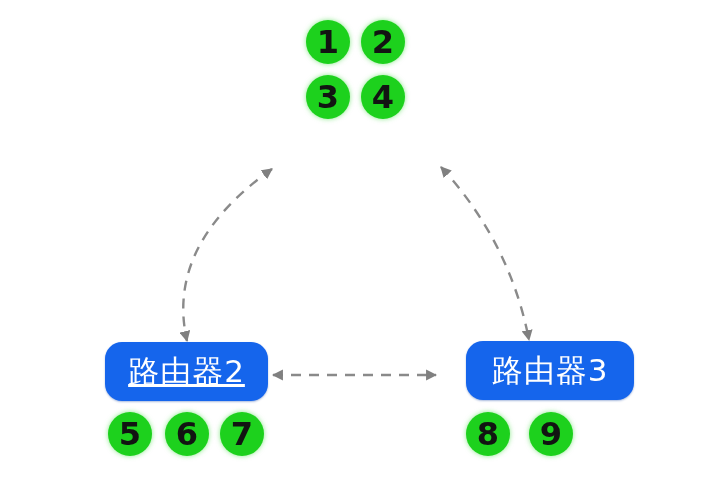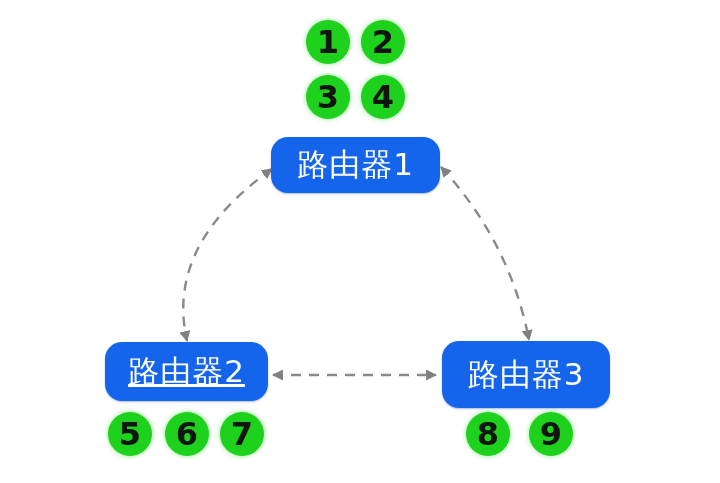--- a/index.html
+++ b/index.html
@@ -29,21 +29,21 @@
     display: flex;
     align-items: center;
     justify-content: center;
     color: #ffffff;
     font-size: 31px;
     letter-spacing: 1px;
     box-shadow: 0 1px 2px rgba(10, 60, 160, 0.35);
   }
   #router1 { left: 271px; top: 137px; width: 169px; height: 56px; }
   #router2 { left: 105px; top: 342px; width: 163px; height: 59px; text-decoration: underline; }
-  #router3 { left: 442px; top: 341px; width: 168px; height: 67px; text-align: right; }
+  #router3 { left: 466px; top: 341px; width: 168px; height: 59px; text-align: right; }
 
   .badge {
     position: absolute;
     width: 44px;
     height: 44px;
     border-radius: 50%;
     background: #1dd11d;
     color: #121412;
     font-size: 32px;
     font-weight: bold;
@@ -87,23 +87,20 @@
     <path class="link-path" d="M 272 169 Q 165 245 187 341" marker-start="url(#arrow)" marker-end="url(#arrow)"></path>
     <path class="link-path" d="M 441 167 Q 510 242 529 340" marker-start="url(#arrow)" marker-end="url(#arrow)"></path>
     <path class="link-path" d="M 273 375 L 436 375" marker-start="url(#arrow)" marker-end="url(#arrow)"></path>
   </svg>
 
   <div class="badge" id="badge-1">1</div>
   <div class="badge" id="badge-2">2</div>
   <div class="badge" id="badge-3">3</div>
   <div class="badge" id="badge-4">4</div>
 
-  <div class="router" id="router1">
-    <span>路由器1</span>
-  </div>
   <div class="router" id="router2">
     <span>路由器2</span>
   </div>
   <div class="router" id="router3">
     <span>路由器3</span>
   </div>
 
   <div class="badge" id="badge-5">5</div>
   <div class="badge" id="badge-6">6</div>
   <div class="badge" id="badge-7">7</div>

